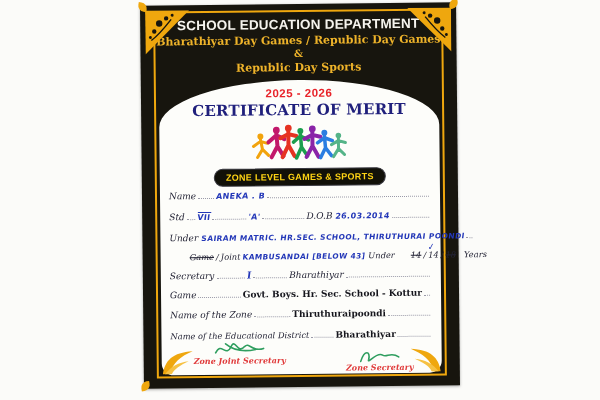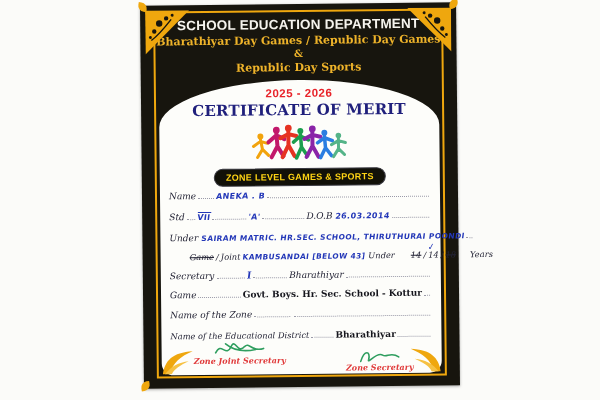--- a/index.html
+++ b/index.html
@@ -172,21 +172,21 @@
       <span class="lbl small-lbl">Joint</span>
       <span class="hw" style="margin-left:2px;font-size:7.4px;">KAMBUSANDAI [BELOW 43]</span>
       <span class="lbl small-lbl" style="margin-left:3px;">Under</span>
       <span class="lbl small-lbl strike" style="margin-left:16px;">14</span>
       <span class="lbl small-lbl" style="margin-left:2px;">/</span>
       <span class="lbl small-lbl rel" style="margin-left:2px;">
         <span class="tick">✓</span><span>14</span>
       </span>
       <span class="lbl small-lbl" style="margin-left:2px;">/</span>
       <span class="lbl small-lbl strike" style="margin-left:2px;">18</span>
-      <span class="lbl small-lbl" style="margin-left:14px;">Years</span>
+      <span class="lbl small-lbl" style="margin-left:8px;">Years</span>
     </div>
 
     <div class="row" style="top:186px;">
       <span class="lbl">Secretary</span>
       <span class="dots fixed" style="width:28px;"></span>
       <span class="hw" style="font-size:9.5px;font-family:'DejaVu Serif',serif;">I</span>
       <span class="dots fixed" style="width:34px;"></span>
       <span class="lbl">Bharathiyar</span>
       <span class="dots"></span>
     </div>
@@ -194,20 +194,21 @@
     <div class="row" style="top:205px;">
       <span class="lbl">Game</span>
       <span class="dots fixed" style="width:46px;"></span>
       <span class="bold-val">Govt. Boys. Hr. Sec. School - Kottur</span>
       <span class="dots"></span>
     </div>
 
     <div class="row" style="top:225px;">
       <span class="lbl">Name of the Zone</span>
       <span class="dots fixed" style="width:36px;"></span>
+      <span class="bold-val">Thiruthuraipoondi</span>
       <span class="dots"></span>
     </div>
 
     <div class="row" style="top:246px;">
       <span class="lbl small-lbl">Name of the Educational District</span>
       <span class="dots fixed" style="width:22px;"></span>
       <span class="bold-val">Bharathiyar</span>
       <span class="dots"></span>
     </div>
 

